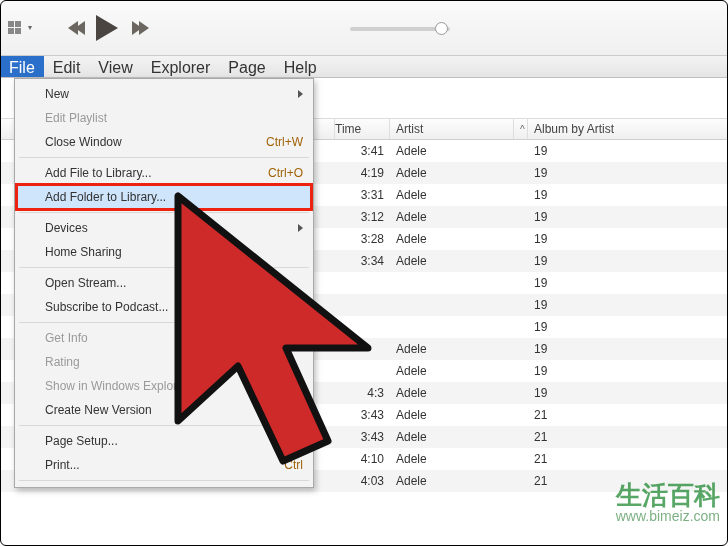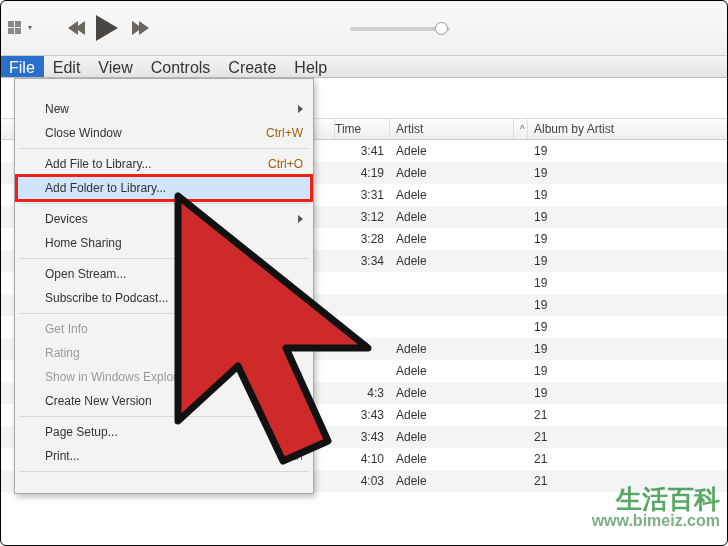--- a/index.html
+++ b/index.html
@@ -91,21 +91,21 @@
   }
 
   
   .dropdown {
     position: absolute;
     left: 14px; top: 78px;
     width: 300px;
     background: #f3f3f3;
     border: 1px solid #a9a9a9;
     box-shadow: 2px 3px 6px rgba(0,0,0,0.25);
-    padding: 18px 2px;
+    padding: 3px 2px;
     z-index: 5;
   }
   .dd-row {
     display: flex;
     align-items: center;
     padding: 5px 8px 5px 28px;
     position: relative;
     color: #333;
   }
   .dd-row.disabled { color: #9a9a9a; }
@@ -171,29 +171,29 @@
   .big-cursor {
     position: absolute;
     left: 168px; top: 186px;
     z-index: 20;
     pointer-events: none;
   }
 
   
   .wmark {
     position: absolute;
-    right: 8px; bottom: 16px;
+    right: 8px; bottom: 22px;
     color: rgba(0,120,20,0.65);
     font-size: 26px;
     font-weight: 600;
     font-family: "SimSun","Microsoft YaHei",sans-serif;
     text-align: right;
     line-height: 1.05;
   }
-  .wmark .url { font-size: 16px; font-weight: 700; color: rgba(80,150,90,0.75);}
+  .wmark .url { font-size: 14px; font-weight: 400; color: rgba(80,150,90,0.75);}
 
   
   .outer-border {
     position:absolute; inset:0;
     border:1px solid #000;
     border-radius:6px;
     pointer-events:none;
   }
 </style>
 </head>
@@ -221,22 +221,22 @@
   </div>
 
   <div class="vol-track"></div>
   <div class="vol-thumb"></div>
 </div>
 
 <div class="menubar">
   <div class="menu-item active">File</div>
   <div class="menu-item">Edit</div>
   <div class="menu-item">View</div>
-  <div class="menu-item">Controls</div>
-  <div class="menu-item">Create</div>
+  <div class="menu-item">Explorer</div>
+  <div class="menu-item">Page</div>
   <div class="menu-item">Help</div>
 </div>
 
 <div class="table-wrap">
   <div class="thead">
     <div class="col c-name"></div>
     <div class="col c-time">Time</div>
     <div class="col c-artist">Artist</div>
     <div class="col c-sort">^</div>
     <div class="col c-album">Album by Artist</div>
@@ -355,20 +355,23 @@
         <div class="col c-album">21</div>
       </div>
     </div>
 </div>
 
 <div class="dropdown" id="dropdown">
     <div class="dd-row">
       <span>New</span>
       <span class="chev"></span>
     </div>
+    <div class="dd-row disabled">
+      <span>Edit Playlist</span>
+    </div>
     <div class="dd-row">
       <span>Close Window</span>
       <span class="shortcut">Ctrl+W</span>
     </div>
     <div class="dd-sep"></div>
     <div class="dd-row">
       <span>Add File to Library...</span>
       <span class="shortcut">Ctrl+O</span>
     </div>
     <div class="dd-row hl">

